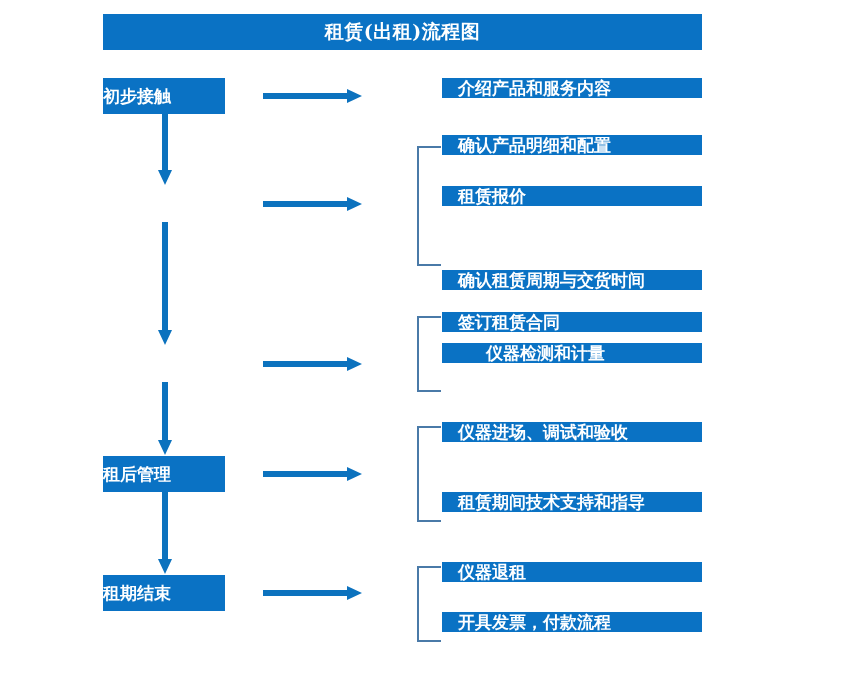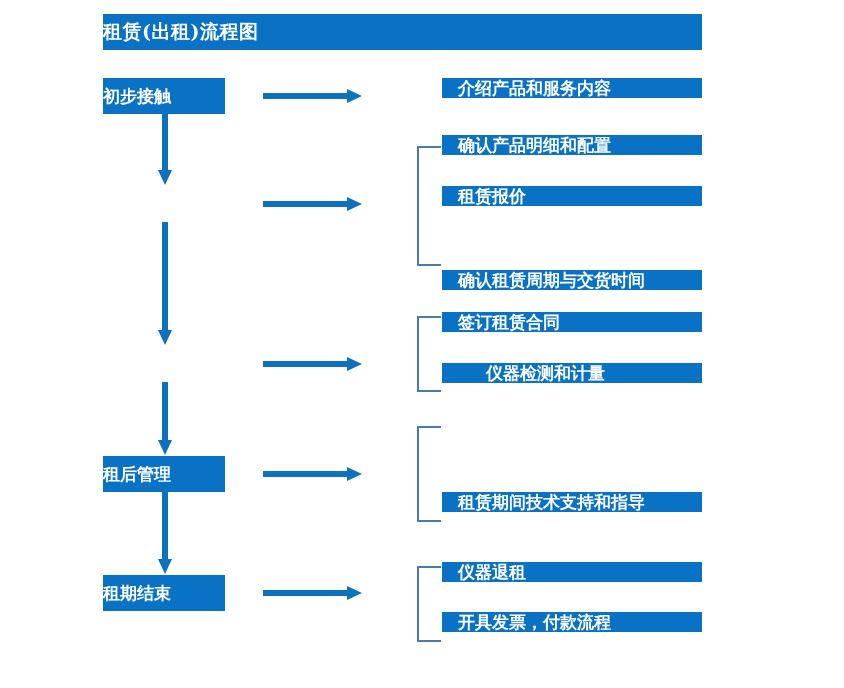--- a/index.html
+++ b/index.html
@@ -21,20 +21,21 @@
   
   .title-bar {
     position: absolute;
     left: 103px;
     top: 14px;
     width: 599px;
     height: 36px;
     background: #0A72C4;
     display: flex;
     align-items: center;
+    justify-content: center;
   }
   .title-bar .title-text {
     color: #ffffff;
     font-size: 19px;
     font-weight: bold;
     letter-spacing: 0.5px;
     font-family: "DejaVu Serif", "Liberation Serif", serif;
   }
 
   
@@ -168,22 +169,25 @@
   </div>
   <div class="box detail" style="top:186px;">
     <span class="box-text">租赁报价</span>
   </div>
   <div class="box detail" style="top:233px;margin-top:37px;">
     <span class="box-text">确认租赁周期与交货时间</span>
   </div>
   <div class="box detail" style="top:312px;">
     <span class="box-text">签订租赁合同</span>
   </div>
-  <div class="box detail" style="top:363px;padding-left:44px;">
+  <div class="box detail" style="top:343px;padding-left:44px;">
     <span class="box-text">仪器检测和计量</span>
+  </div>
+  <div class="box detail" style="top:422px;">
+    <span class="box-text">仪器进场、调试和验收</span>
   </div>
   <div class="box detail" style="top:562px;">
     <span class="box-text">仪器退租</span>
   </div>
   <div class="box detail" style="top:492px;">
     <span class="box-text">租赁期间技术支持和指导</span>
   </div>
   <div class="box detail" style="top:612px;">
     <span class="box-text">开具发票，付款流程</span>
   </div>

